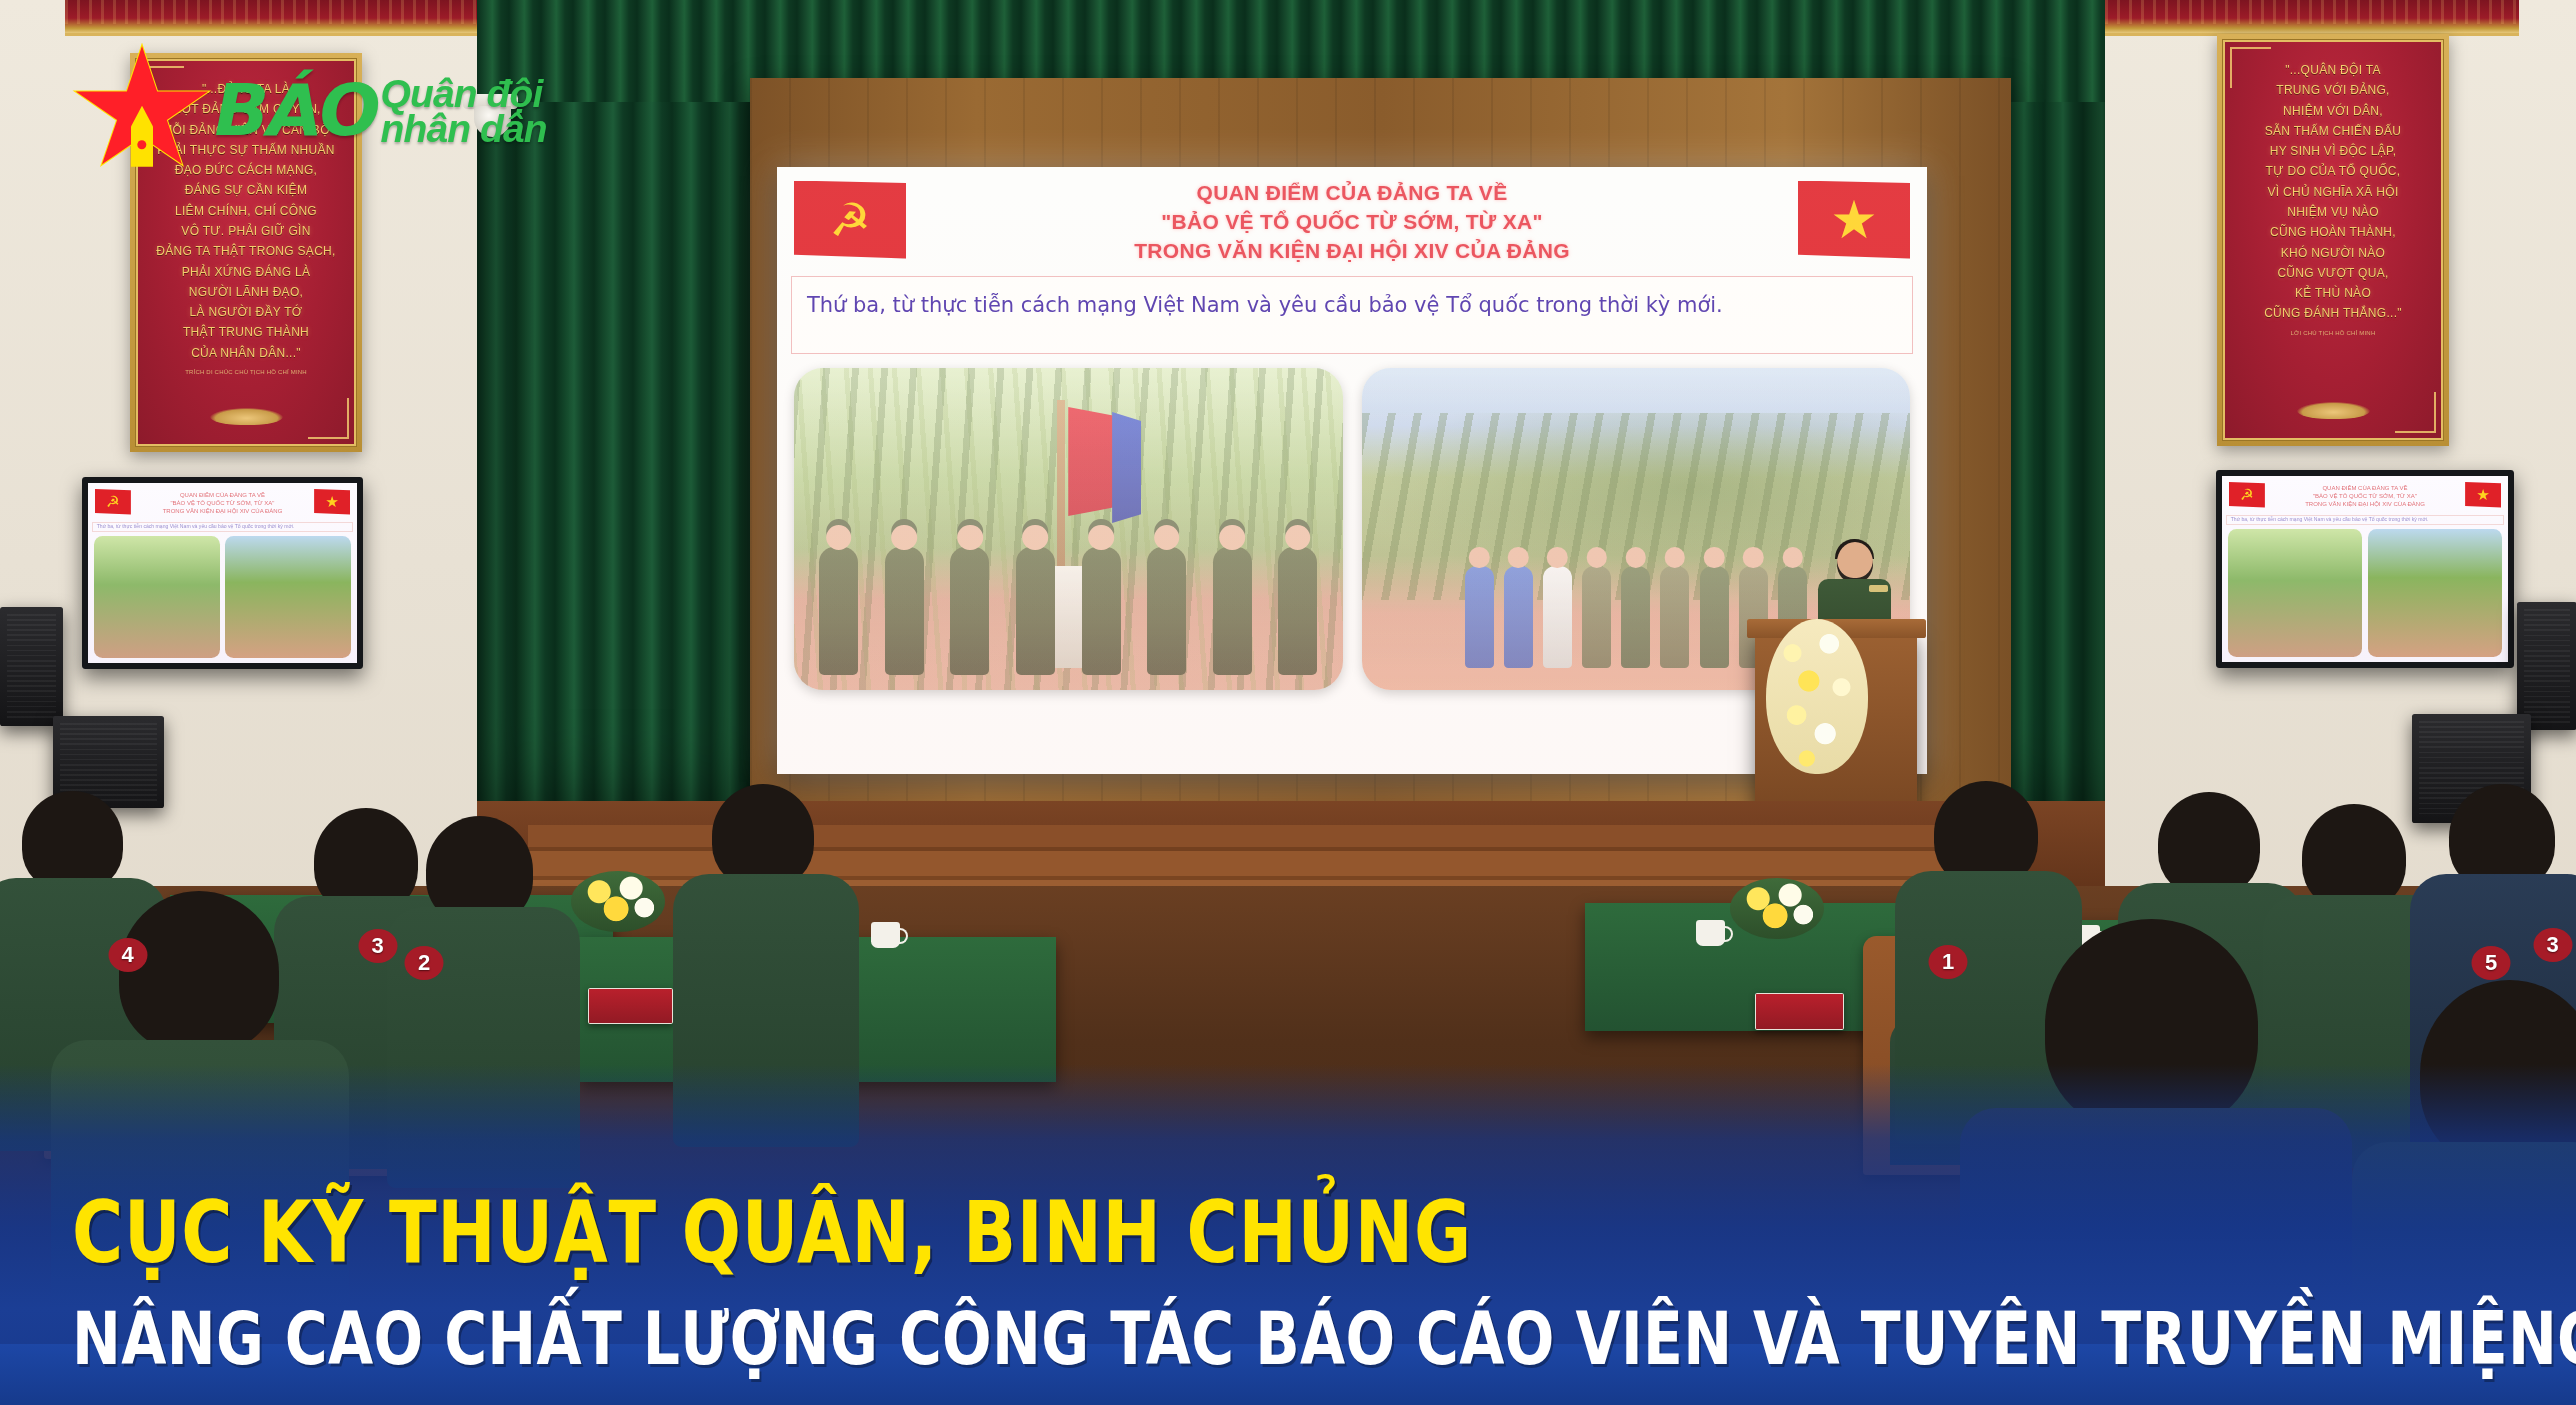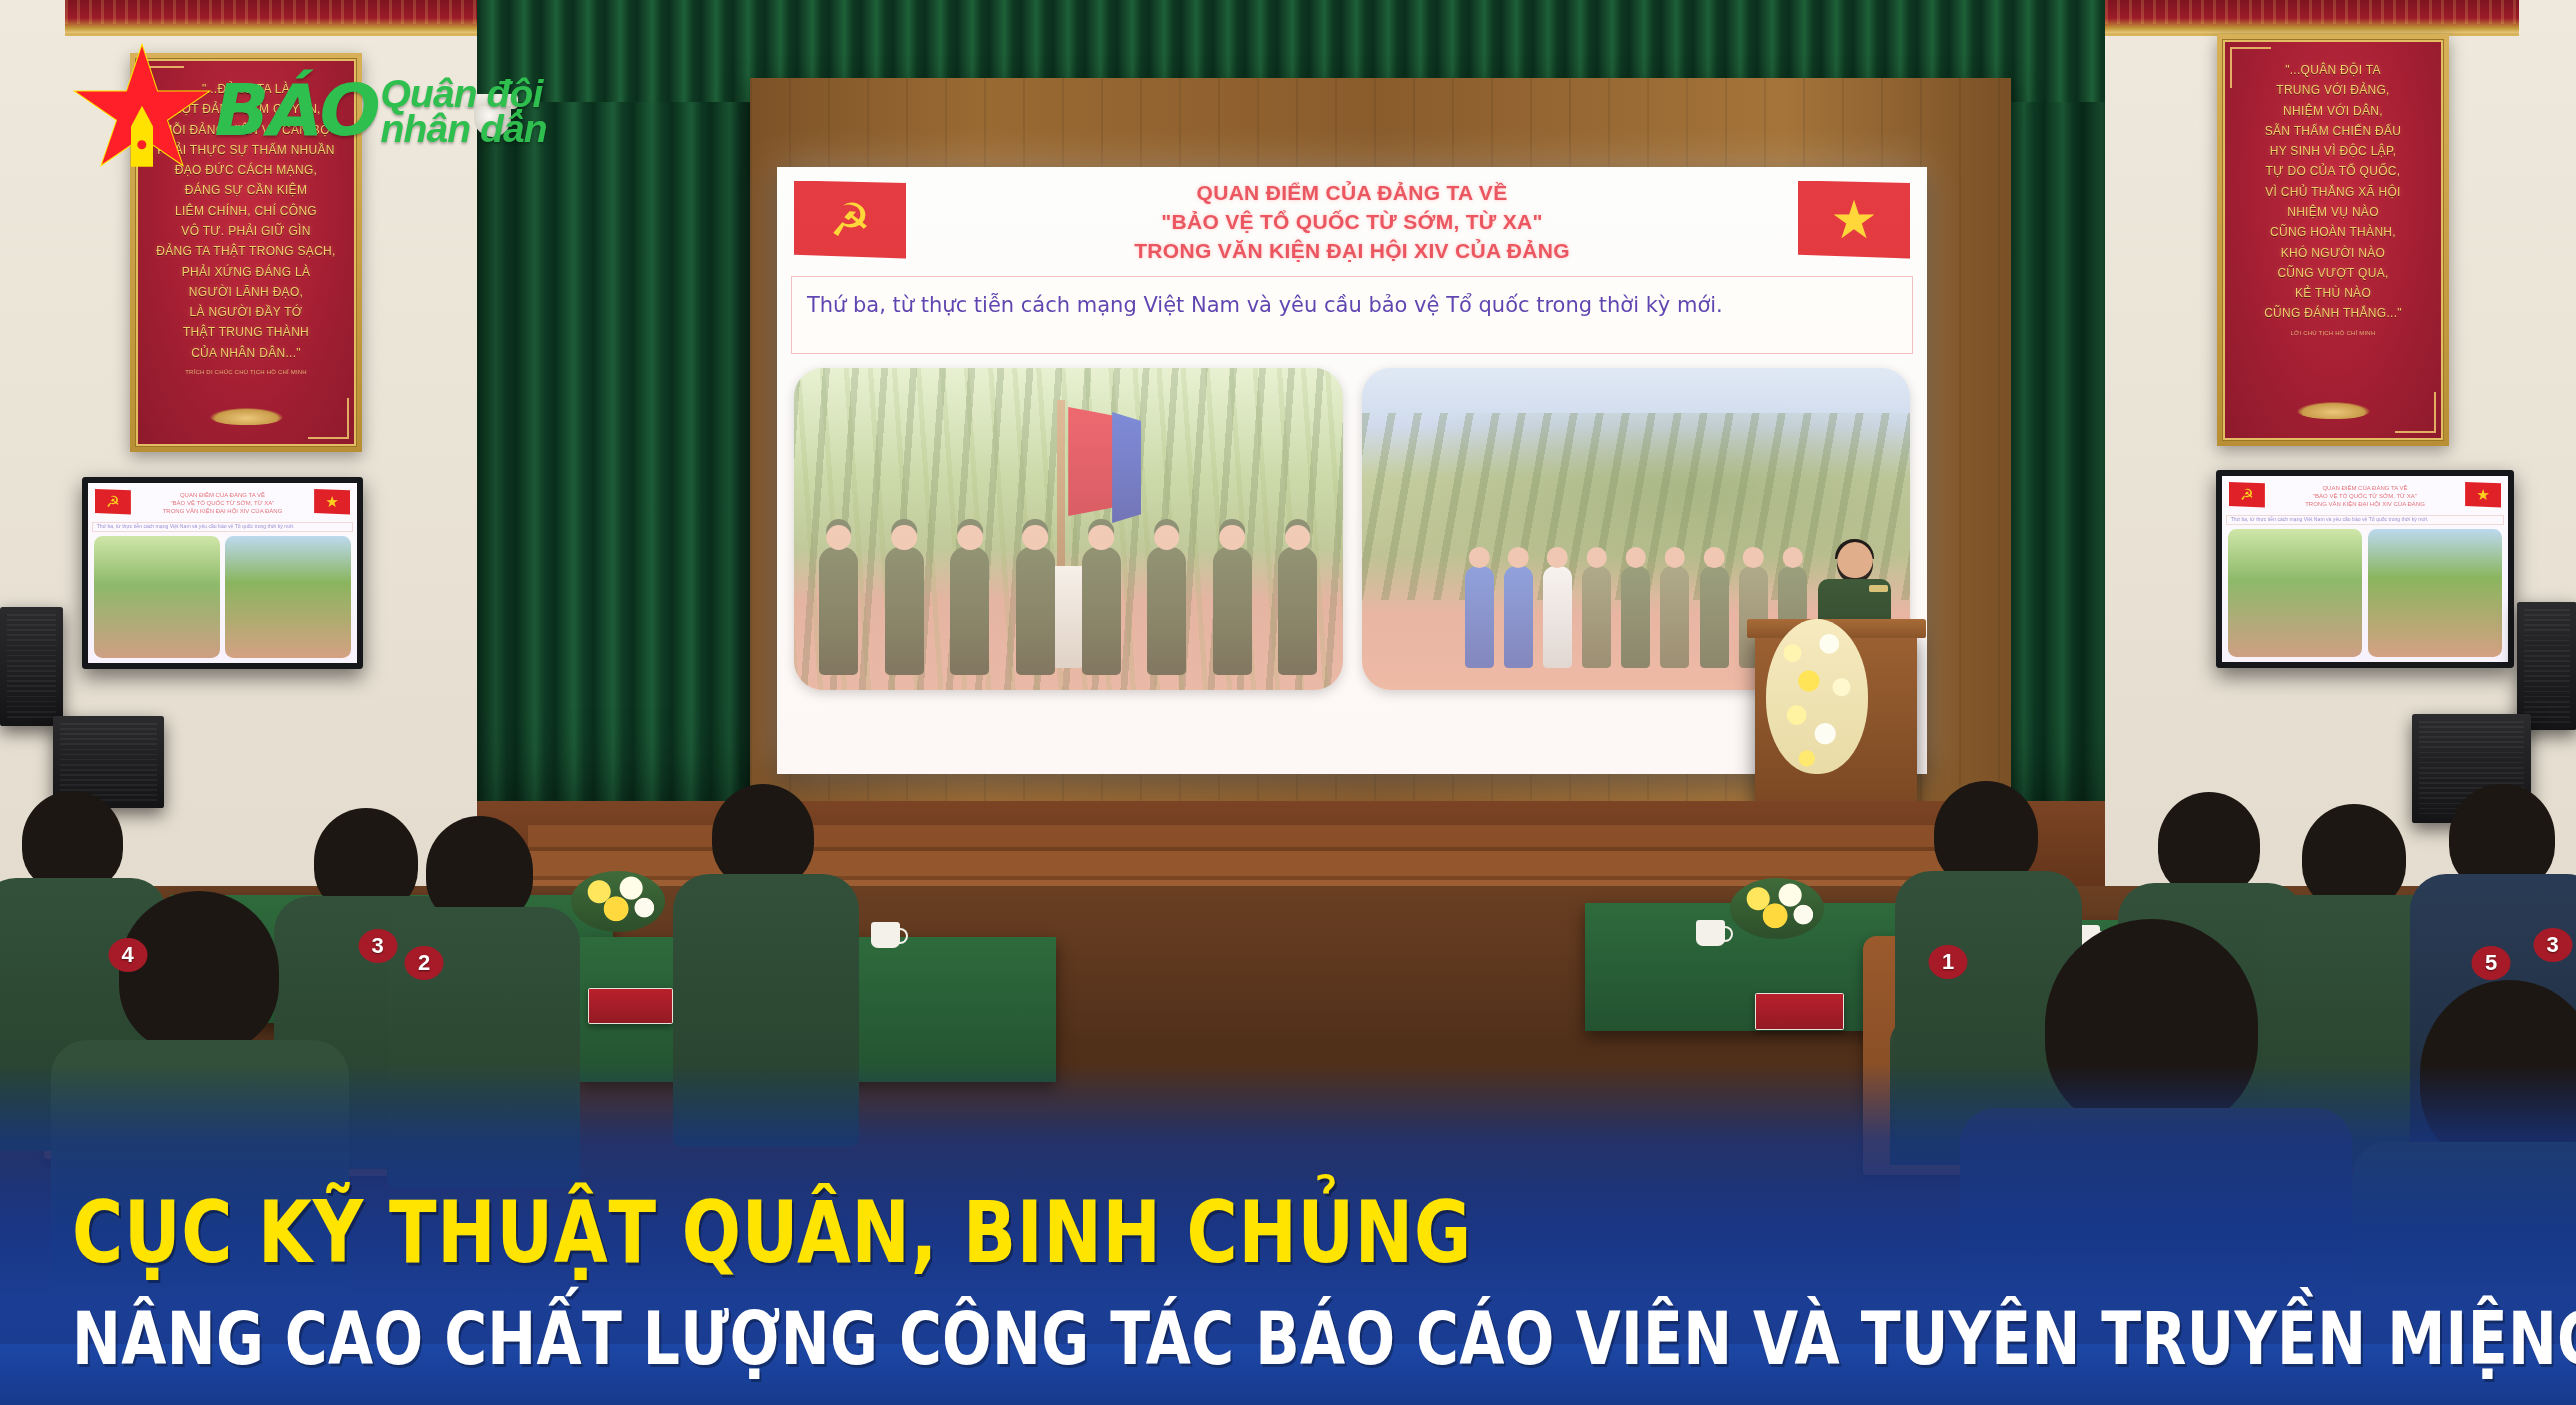--- a/index.html
+++ b/index.html
@@ -544,21 +544,21 @@
   </div>
 
   <div class="plaque" id="plaque-right">
     <div class="plaque-inner">
       <div class="plaque-line">"...QUÂN ĐỘI TA</div>
       <div class="plaque-line">TRUNG VỚI ĐẢNG,</div>
       <div class="plaque-line">NHIỆM VỚI DÂN,</div>
       <div class="plaque-line">SẴN THẤM CHIẾN ĐẤU</div>
       <div class="plaque-line">HY SINH VÌ ĐỘC LẬP,</div>
       <div class="plaque-line">TỰ DO CỦA TỔ QUỐC,</div>
-      <div class="plaque-line">VÌ CHỦ THẮNG XÃ HỘI</div>
+      <div class="plaque-line">VÌ CHỦ NGHĨA XÃ HỘI</div>
       <div class="plaque-line">NHIỆM VỤ NÀO</div>
       <div class="plaque-line">CŨNG HOÀN THÀNH,</div>
       <div class="plaque-line">KHÓ NGƯỜI NÀO</div>
       <div class="plaque-line">CŨNG VƯỢT QUA,</div>
       <div class="plaque-line">KẺ THÙ NÀO</div>
       <div class="plaque-line">CŨNG ĐÁNH THẮNG..."</div>
       <div class="plaque-attrib">LỜI CHỦ TỊCH HỒ CHÍ MINH</div>
       <div class="plaque-crest"></div>
     </div>
   </div>

